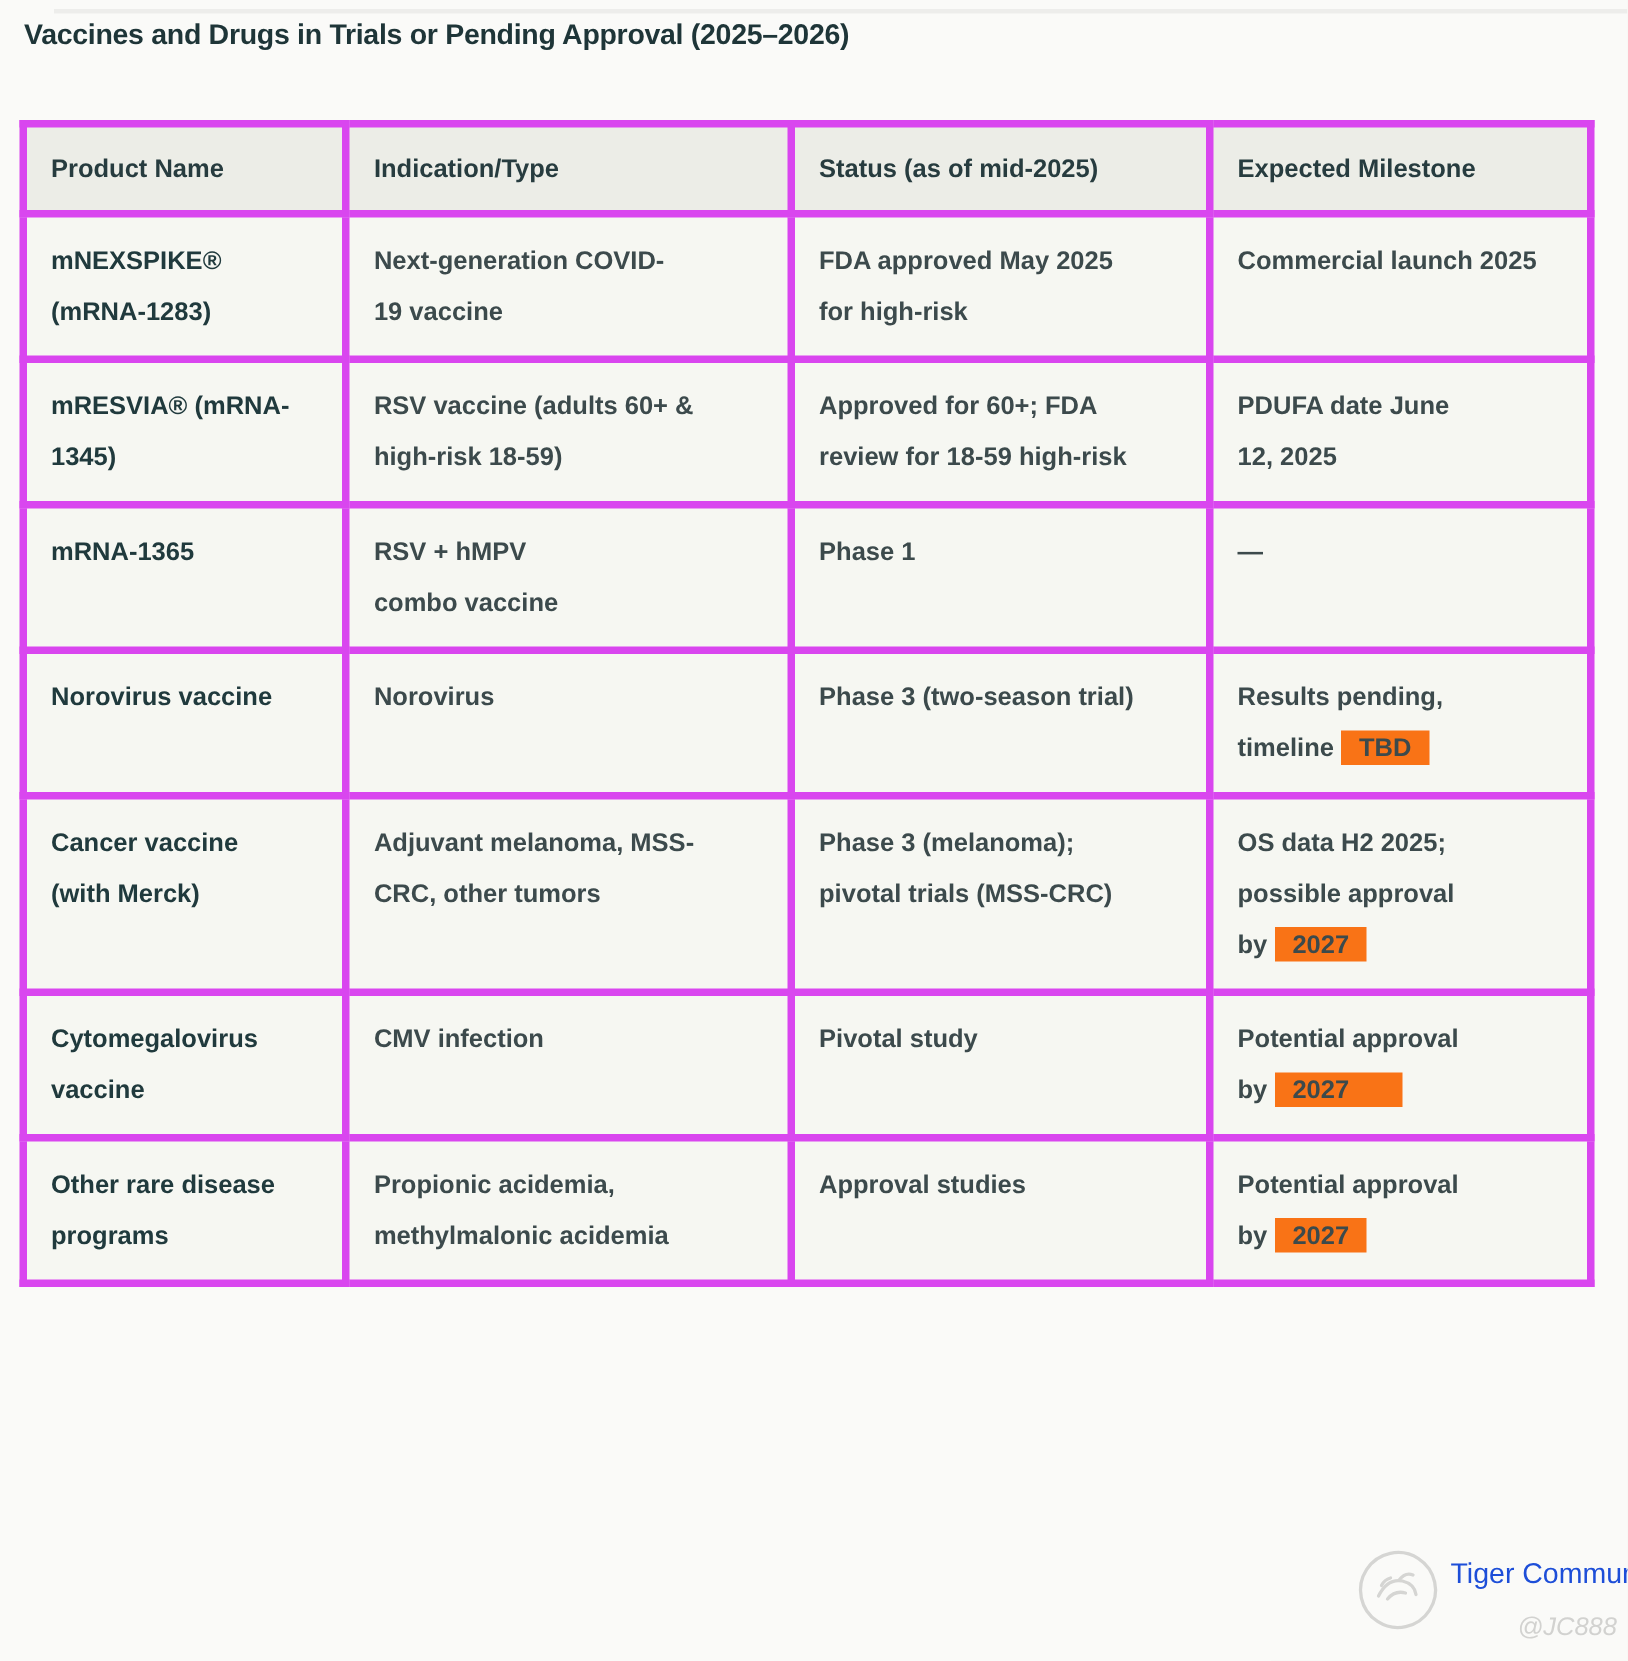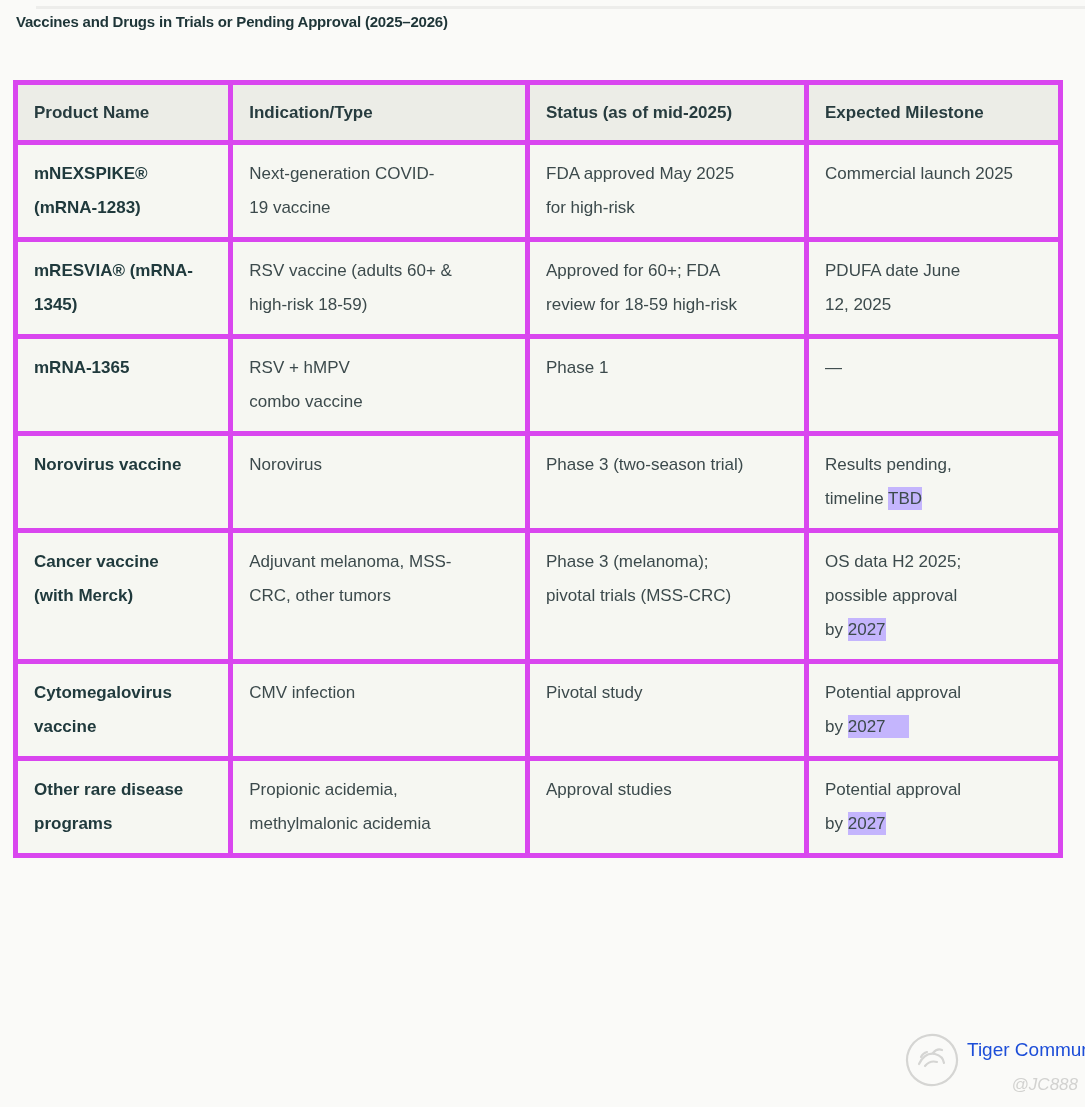--- a/index.html
+++ b/index.html
@@ -11,21 +11,21 @@
     color: #3c4a4c;
     overflow: hidden;
     position: relative;
   }
   .top-hairline {
     position: absolute; top: 6px; left: 36px; right: 0; height: 3px;
     background: #ededeb;
   }
   .page-title {
     position: absolute; top: 13px; left: 16px;
-    font-size: 15px; font-weight: 700; color: #1e3538;
+    font-size: 19px; font-weight: 700; color: #1e3538;
     letter-spacing: -0.2px;
   }
   table.data-table {
     position: absolute; top: 80px; left: 13px;
     width: 1050px;
     border-collapse: collapse;
     table-layout: fixed;
     background: #f6f7f2;
   }
   table.data-table th, table.data-table td {
@@ -38,31 +38,31 @@
     background: #ecede7;
     color: #273c3f;
     font-weight: 700;
     padding: 17px 16px 17px 16px;
     height: 55px;
     line-height: 21px;
   }
   table.data-table td {
     background: #f6f7f2;
     color: #3c4a4c;
-    font-weight: 400;
+    font-weight: 700;
     padding: 12px 16px 12px 16px;
     line-height: 34px;
   }
   table.data-table td.product-cell {
     font-weight: 700;
     color: #203a3d;
   }
   .hl {
-    background: #c4b5fd;
-    padding: 2px 0;
+    background: #f97316;
+    padding: 2px 12px;
   }
   .watermark {
     position: absolute;
     top: 1025px; left: 895px;
     width: 185px; height: 75px;
     color: #cfcfcd;
     pointer-events: none;
   }
   .watermark .wm-logo {
     position: absolute; top: 6px; left: 8px;

